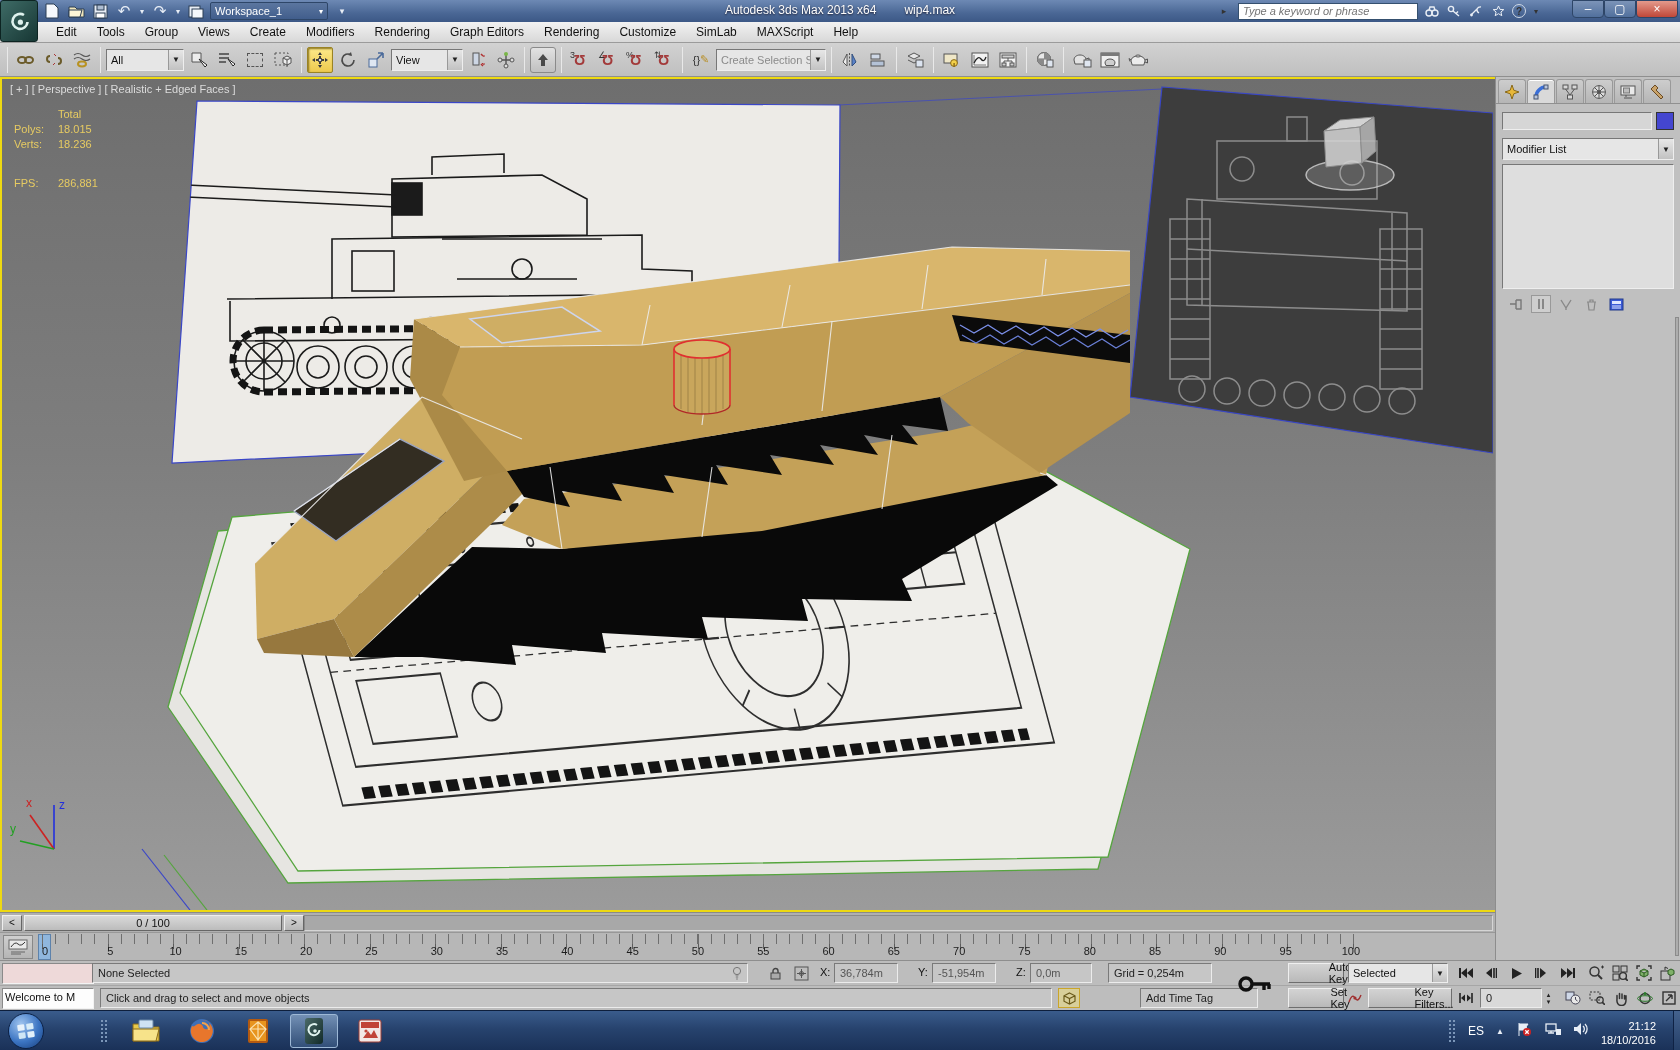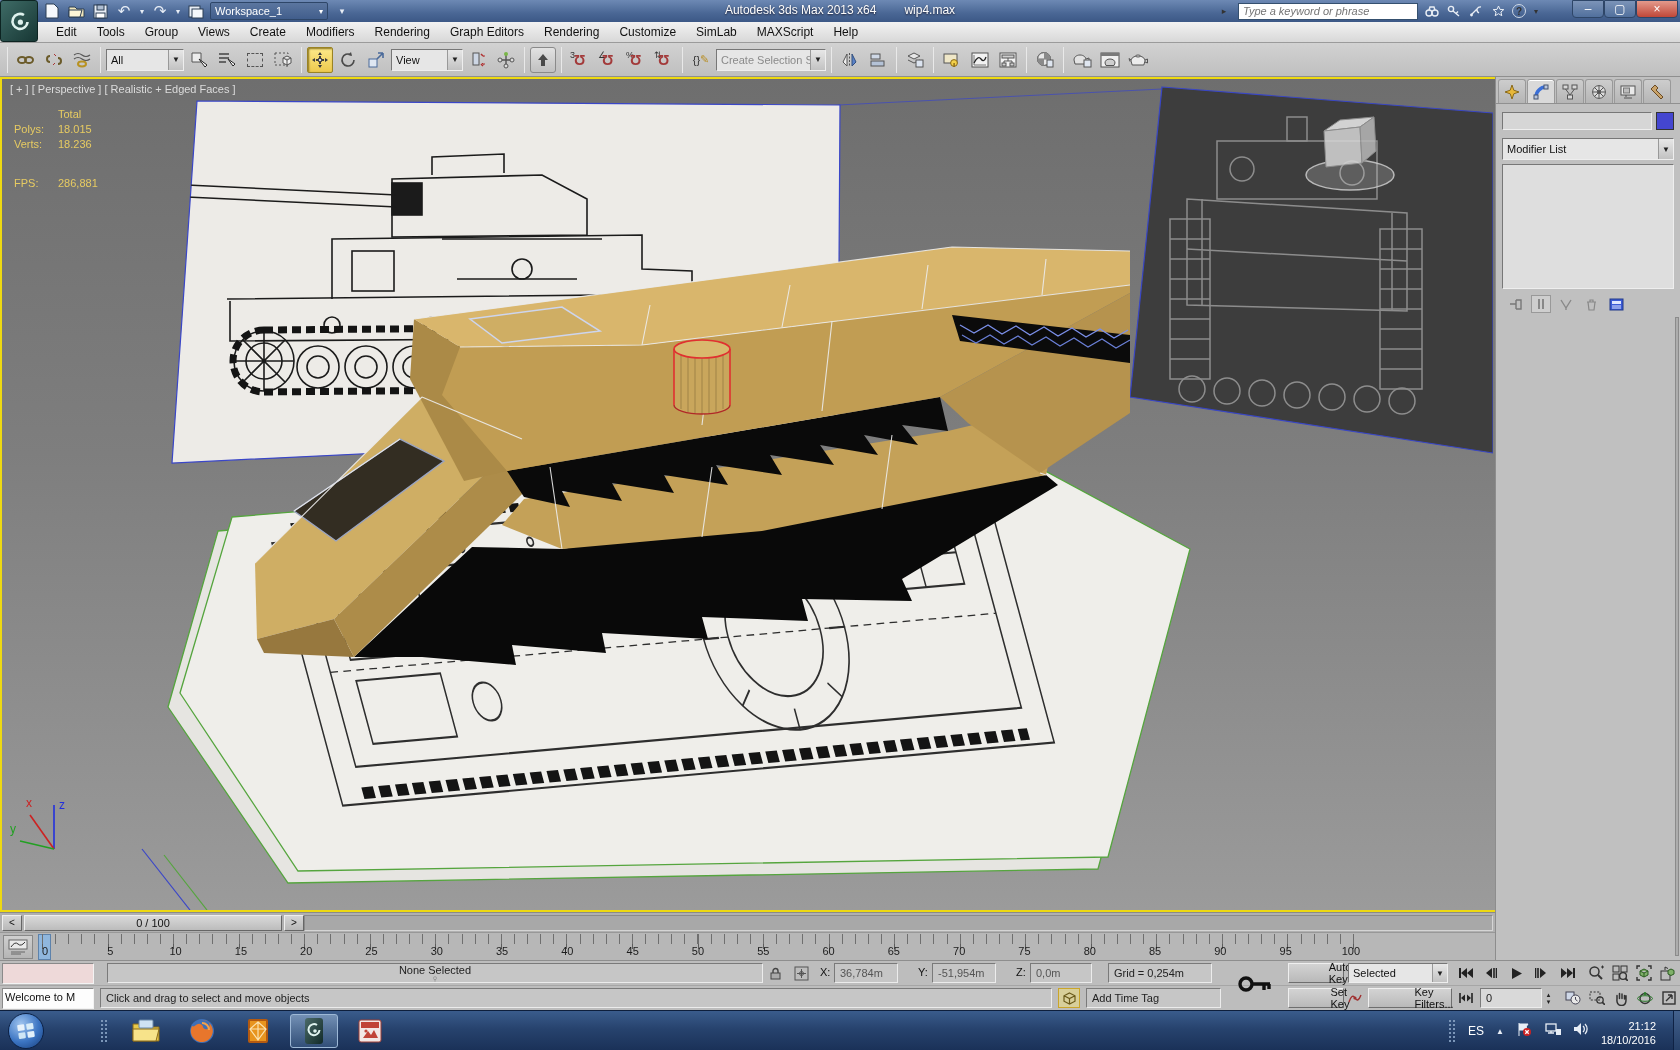--- a/index.html
+++ b/index.html
@@ -709,21 +709,21 @@
       <span class="tick-label">80</span>
       <span class="tick-label">85</span>
       <span class="tick-label">90</span>
       <span class="tick-label">95</span>
       <span class="tick-label">100</span>
     </div>
 </div>
 
 <div id="status1">
   <div id="pinkbox"></div>
-  <div class="sfield sunken" style="left:107px;width:656px;flex-direction:column;">
+  <div class="sfield sunken" style="left:92px;width:656px;">
     <span style="flex:1;">None Selected</span>
     <svg width="10" height="14" viewBox="0 0 10 14">
         <circle cx="5" cy="5" r="3.6" fill="none" stroke="#777"></circle>
         <path d="M3.5,9 h3 M3.8,11 h2.4 M4.2,13 h1.6" stroke="#777"></path>
       </svg>
   </div>
   <span class="navico" style="left:764px;">
       <svg width="11" height="13" viewBox="0 0 11 13">
         <rect x="1" y="6" width="9" height="6" fill="#aaa" stroke="#444"></rect>
         <path d="M3,6 V4 a2.5,2.5 0 0 1 5,0 V6" fill="none" stroke="#444" stroke-width="1.4"></path>
@@ -828,21 +828,21 @@
 <div id="status2">
   <div id="listenerbox"><span>Welcome to M</span></div>
   <div class="sfield sunken" style="left:100px;width:952px;">
       <span>Click and drag to select and move objects</span>
     </div>
   <span class="navico" style="left:1058px;border:1px solid #caa52a;background:#d8cf9a;width:22px;">
       <svg width="13" height="13" viewBox="0 0 13 13">
         <path d="M6.5,1 L12,3.8 V9.2 L6.5,12 1,9.2 V3.8 Z M1,3.8 L6.5,6.6 12,3.8 M6.5,6.6 V12" fill="none" stroke="#6a5a1a" stroke-width="1.2"></path>
       </svg>
     </span>
-  <div class="sfield sunken" style="left:1086px;width:135px;">
+  <div class="sfield sunken" style="left:1140px;width:118px;">
       <span>Add Time Tag</span>
     </div>
   <div class="sbtn" style="left:1288px;width:56px;">
       <span>Set Key</span>
     </div>
   <span class="navico" style="left:1346px;width:18px;">
       <svg width="14" height="12" viewBox="0 0 14 12">
         <path d="M1,10 Q4,1 7,6 T13,3" fill="none" stroke="#a03030" stroke-width="1.4"></path>
         <circle cx="7" cy="6" r="1.6" fill="#a03030"></circle>
       </svg>

